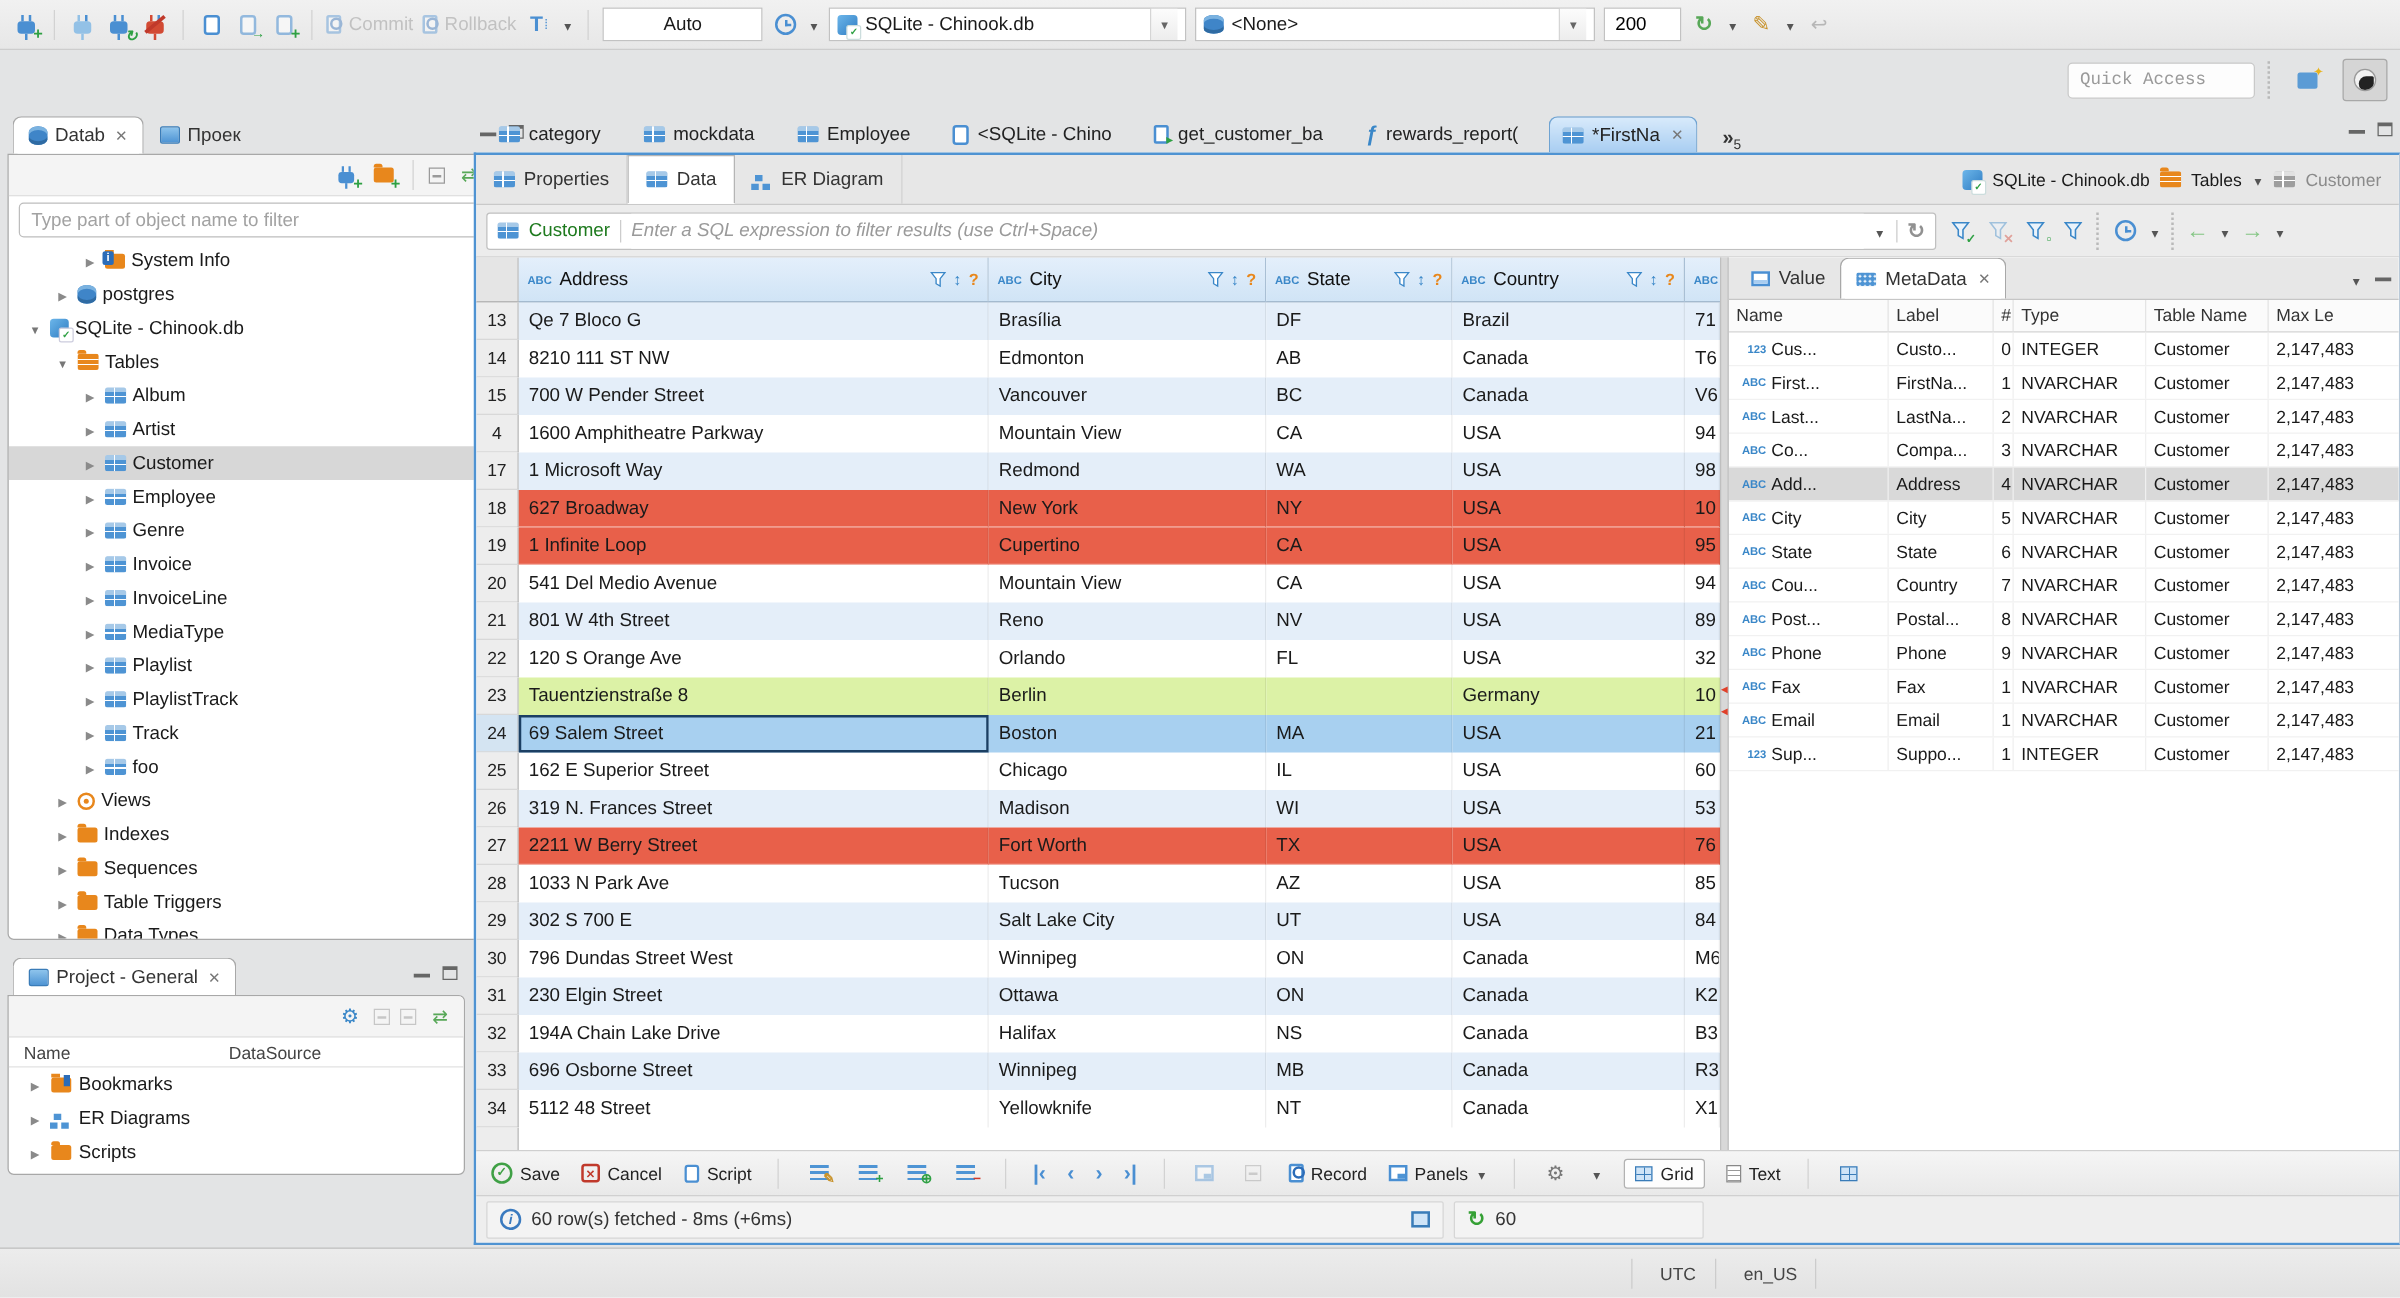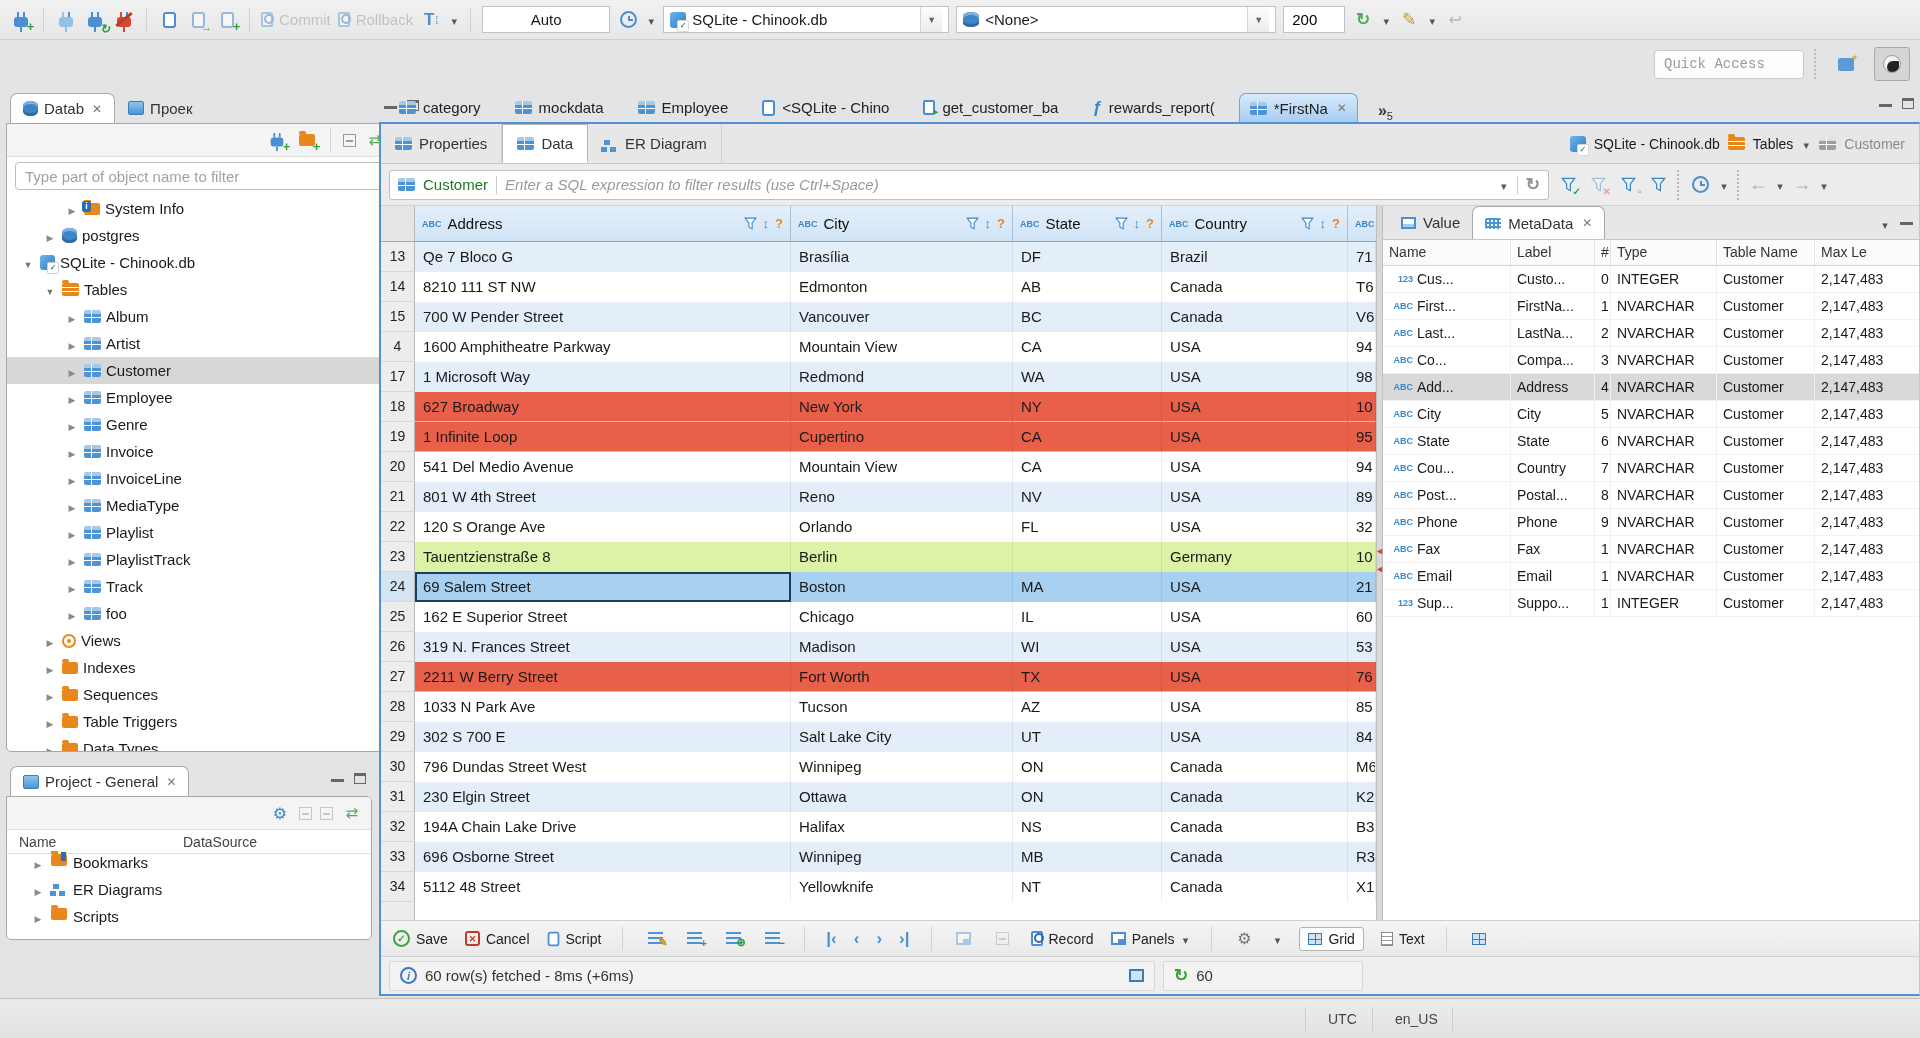--- a/index.html
+++ b/index.html
@@ -203,21 +203,21 @@
 .info-i::before{content:"i"}
 .bluetbl{width:15px;height:13px;border:2px solid #3a7cb8;background:#cfe4f7;margin-left:auto}
 .grn::before{content:"\21bb";color:#35a035;font-size:17px;font-weight:bold}
 
 #winstatus{left:0;right:0;bottom:0;height:40px;background:linear-gradient(#ececec,#e2e2e2);border-top:1px solid #bfbfbf;font-size:14px;color:#444}
 #winstatus .item{position:absolute;top:12px}
 #winstatus .sep{position:absolute;top:8px;width:1px;height:24px;background:#cccccc}
 
 #leftcol1{left:6px;top:92px;width:419px;height:660px;display:flex;flex-direction:column}
 #leftcol2{left:6px;top:765px;width:366px;height:175px;display:flex;flex-direction:column}
-.prow{height:27px;display:flex;align-items:flex-start;gap:6px;font-size:15px;padding-left:24px}
+.prow{height:27px;display:flex;align-items:center;gap:6px;font-size:15px;padding-left:14px}
 </style>
 </head>
 <body>
 
 <div id="topbar" class="abs">
   <span class="ticn">
       <span class="plug"></span>
       <i class="ov ov-plus">+</i>
     </span>
   <span class="tsep"></span>

